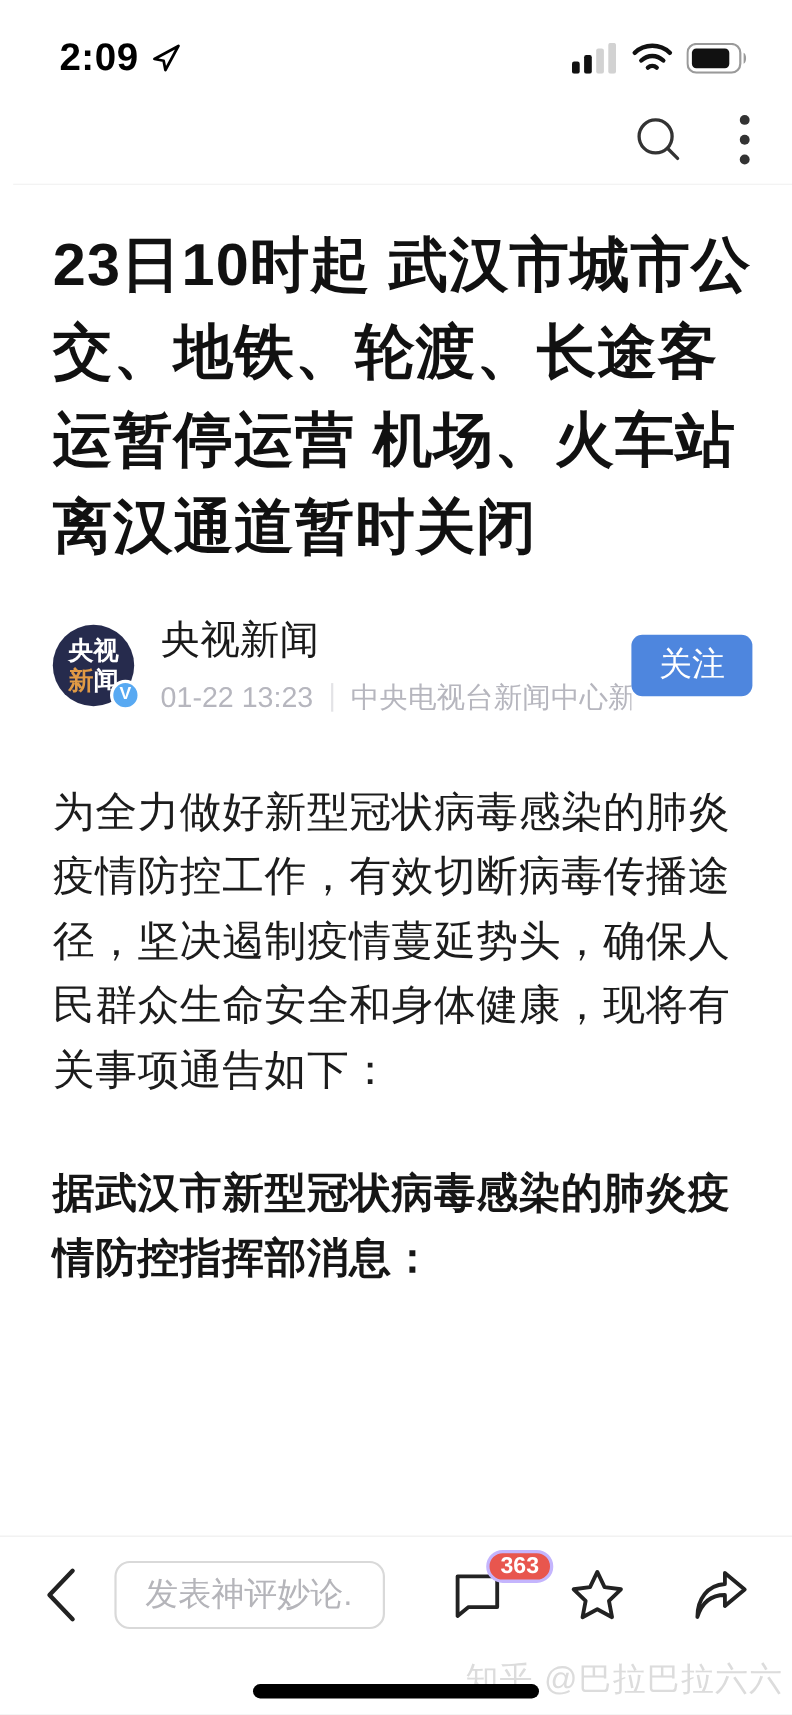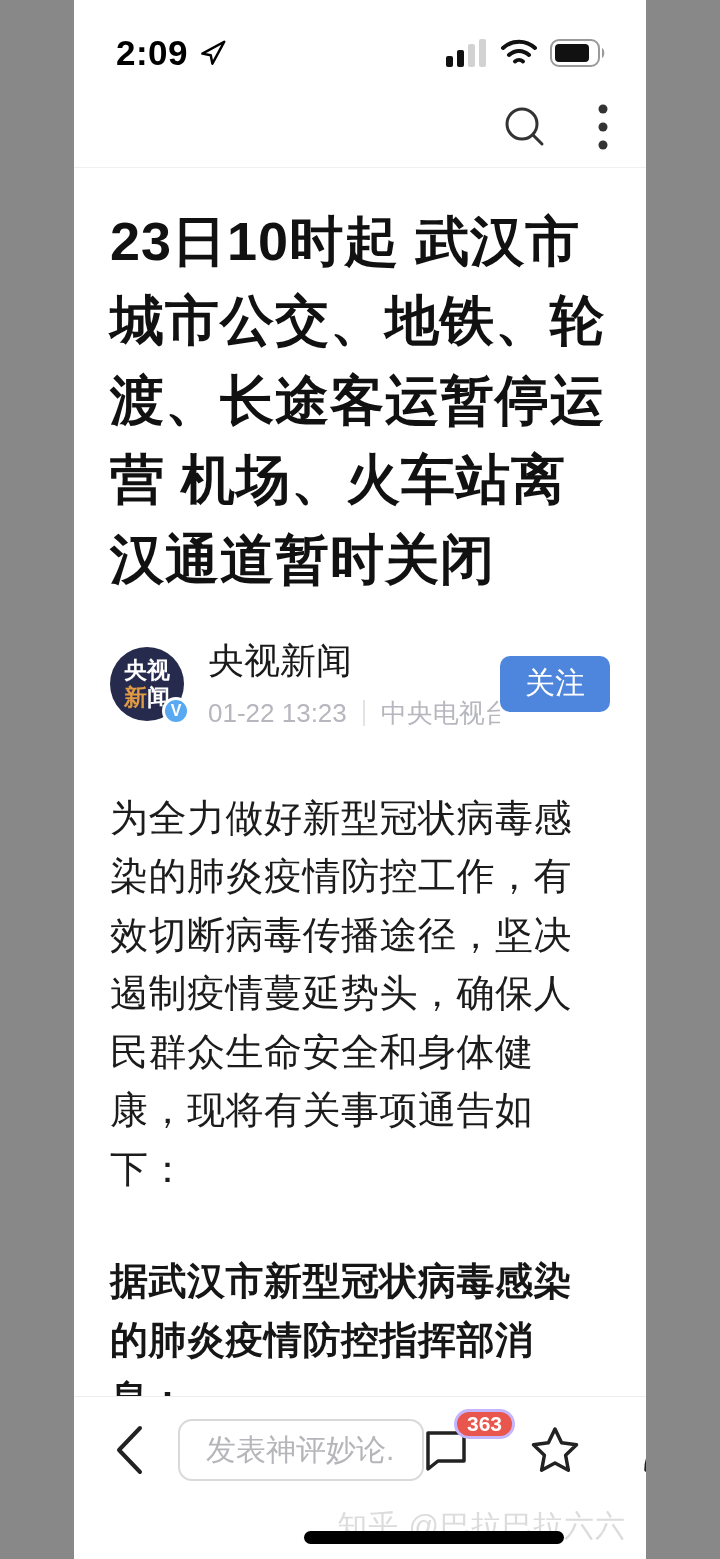--- a/index.html
+++ b/index.html
@@ -9,22 +9,22 @@
     --avatar-accent:#e09a45;
     --verified-blue:#58a9f2;
     --text-primary:#1b1b1b;
     --text-meta:#b6b6be;
     --divider:#f0f0f0;
     --watermark-gray:#dcdcdc;
   }
   *{margin:0;padding:0;box-sizing:border-box;}
   body{background:#888;font-family:"Liberation Sans","DejaVu Sans",sans-serif;}
   .phone{
-    width:572px;height:1559px;background:#ffffff;position:relative;
-    overflow:hidden;margin:0 auto;color:var(--text-primary);
+    width:720px;height:1559px;background:#ffffff;position:relative;
+    overflow:hidden;margin:0 auto;color:var(--text-primary);padding-left:12px;
   }
   
   .status-bar{
     height:86px;display:flex;justify-content:space-between;align-items:center;
     padding:20px 38px 0 42px;
   }
   .status-left{display:flex;align-items:center;gap:10px;}
   .time{font-size:35px;font-weight:700;letter-spacing:.5px;color:#000;}
   .status-right{display:flex;align-items:center;gap:12px;}
   
@@ -89,21 +89,21 @@
   .icon-btn{background:none;border:none;position:relative;display:flex;
     align-items:center;cursor:pointer;}
   .count-badge{
     position:absolute;top:-20px;left:30px;min-width:56px;height:30px;
     background:var(--badge-red);border-radius:16px;color:#ffffff;font-size:21px;
     font-weight:700;display:flex;align-items:center;justify-content:center;
     padding:0 10px;border:3px solid #c4b5fd;
   }
   
   .watermark{
-    position:absolute;right:20px;top:1506px;font-size:30px;
+    position:absolute;right:8px;top:1506px;font-size:30px;
     color:var(--watermark-gray);letter-spacing:1px;
   }
   .home-indicator{
     position:absolute;left:230px;top:1531px;width:260px;height:13px;
     background:#000;border-radius:7px;
   }
   svg{display:block;}
 </style>
 </head>
 <body>

